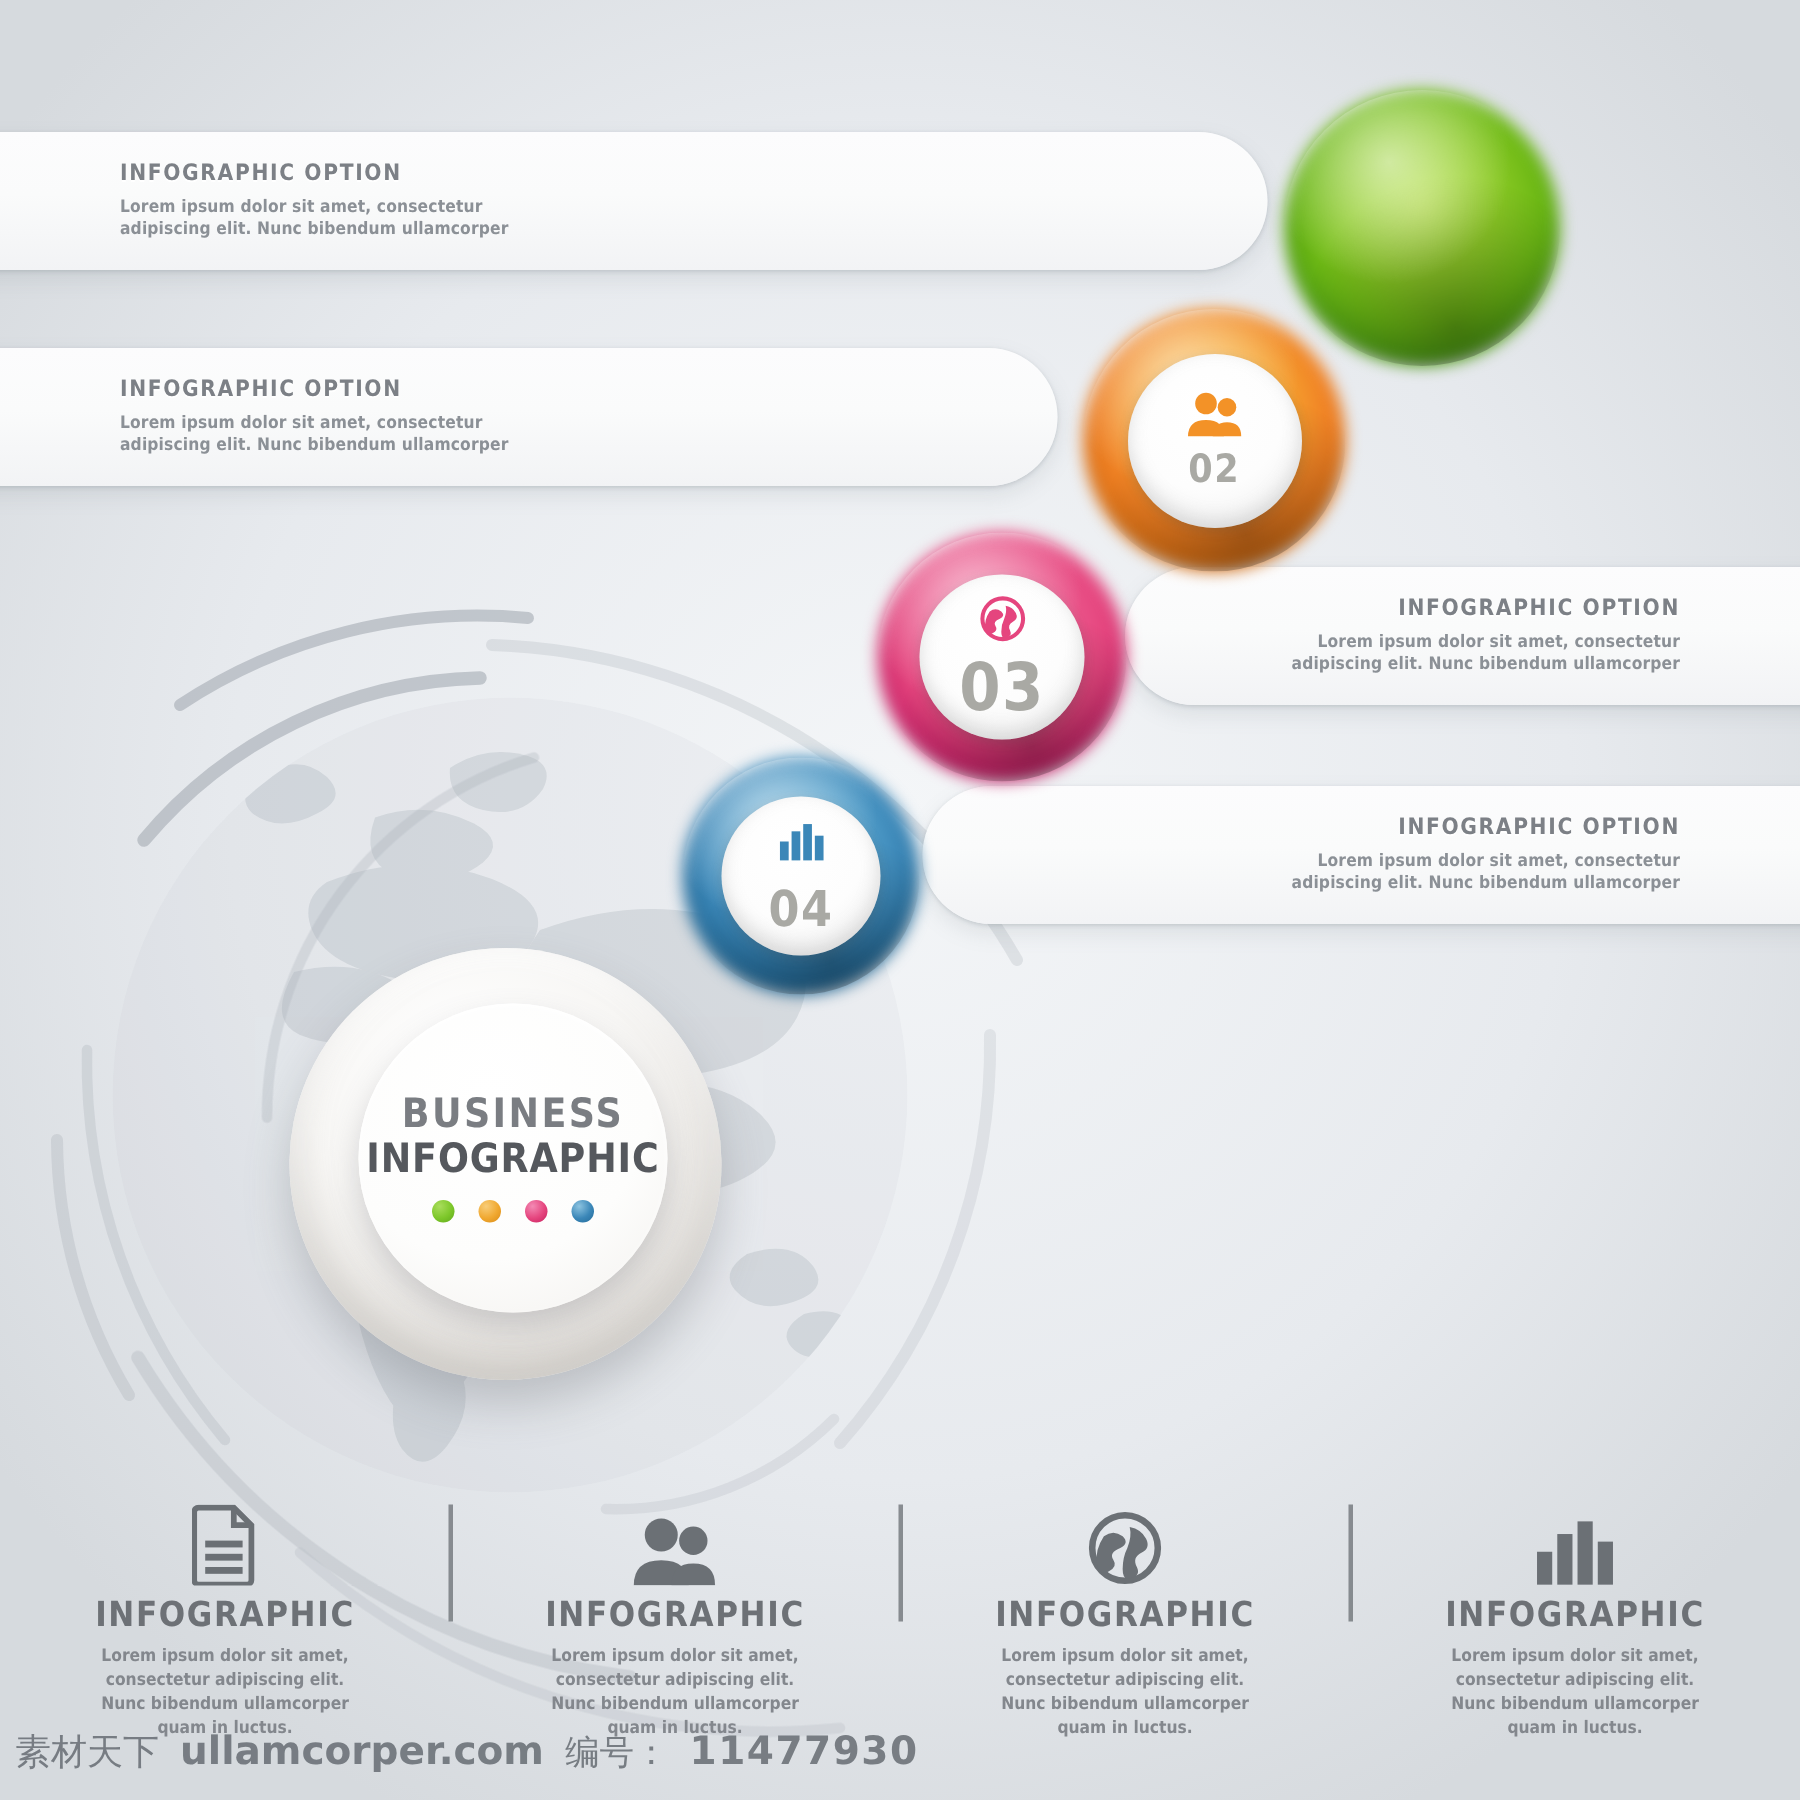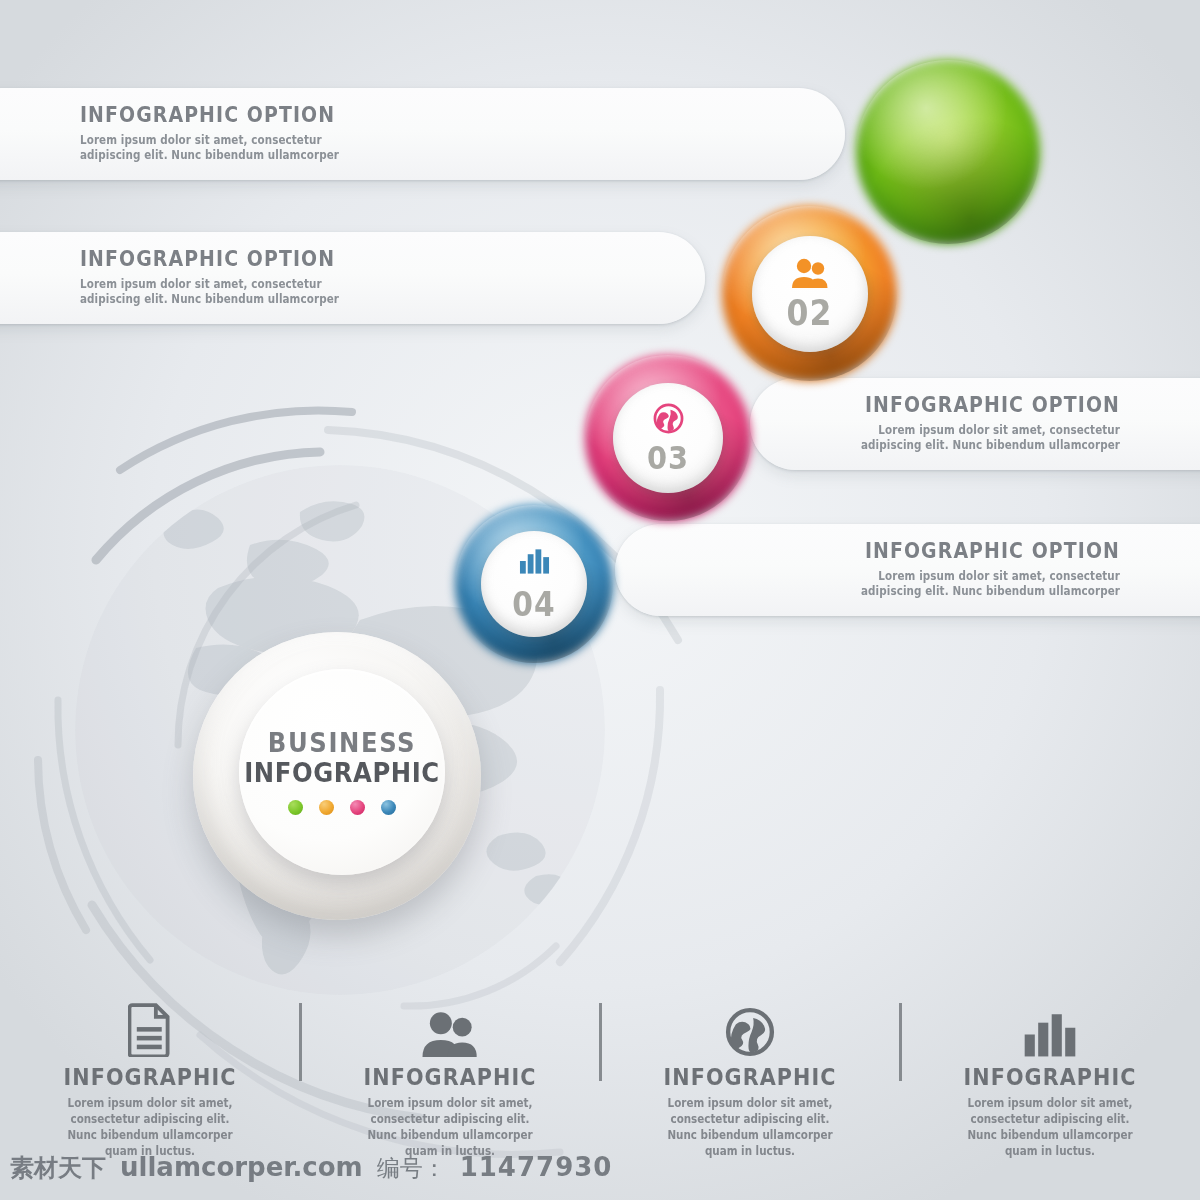--- a/index.html
+++ b/index.html
@@ -20,21 +20,21 @@
     position:absolute;height:92px;
     background:linear-gradient(180deg,#fcfcfd 0%,#fafbfb 45%,#f2f3f5 100%);
     box-shadow:0 1px 3px rgba(120,128,138,.28), 0 6px 14px rgba(120,128,138,.16);
     display:flex;flex-direction:column;justify-content:center;
     box-sizing:border-box;
   }
   .bar.left{ left:-40px; border-radius:0 46px 46px 0; padding-left:120px; align-items:flex-start;}
   .bar.right{ right:-40px; border-radius:46px 0 0 46px; padding-right:120px; align-items:flex-end; text-align:right;}
   .bar-title{
     font-family:"DejaVu Sans Condensed","Liberation Sans", sans-serif;
-    font-weight:bold;font-size:21px;letter-spacing:1.1px;color:#7c8086;
+    font-weight:bold;font-size:15px;letter-spacing:1.1px;color:#7c8086;
     line-height:1;margin-bottom:7px;
     text-shadow:0 1px 0 rgba(255,255,255,.9);
   }
   .bar-sub{
     font-family:"DejaVu Sans Condensed","Liberation Sans", sans-serif;
     font-size:11.5px;line-height:1.32;color:#8b9096;font-weight:bold;
     letter-spacing:.1px;max-width:300px;
   }
   .bar.right .bar-sub{max-width:300px;}
 
@@ -112,21 +112,21 @@
     text-align:center;margin-top:7px;width:186px;
   }
 
   
   #watermark{
     position:absolute;left:10px;top:1152px;z-index:20;
     display:flex;align-items:baseline;gap:14px;
     font-family:"DejaVu Sans","Liberation Sans",sans-serif;
     color:#6f757b;opacity:.92;
   }
-  #wm-brand{font-size:24px;font-weight:bold;letter-spacing:0px;}
+  #wm-brand{font-size:24px;font-weight:normal;letter-spacing:0px;}
   #wm-domain{font-size:26px;font-weight:bold;}
   #wm-label{font-size:23px;font-weight:normal;}
   #wm-code{font-size:26px;font-weight:bold;letter-spacing:1px;}
 </style>
 </head>
 <body>
 
 <div class="stage">
 
   <div id="bg-layer">
@@ -212,36 +212,36 @@
     <div class="glossy"></div>
     <div class="inner" style="width:116px;height:116px;">
       <span class="ring-icon">
         <svg width="38" height="30" viewBox="0 0 38 30">
           <circle cx="13" cy="8" r="7.2" fill="#F39227"></circle>
           <path d="M1 30 q0 -11 12 -11 q12 0 12 11 z" fill="#F39227"></path>
           <circle cx="27" cy="10.5" r="6.2" fill="#F39227"></circle>
           <path d="M17.5 30 q0 -9.5 9.5 -9.5 q9.5 0 9.5 9.5 z" fill="#F39227"></path>
         </svg>
       </span>
-      <span class="num" style="font-size:35px;margin-top:6px;text-align:right;">02</span>
+      <span class="num" style="font-size:26px;margin-top:6px;text-align:right;">02</span>
     </div>
   </div>
 
   <div class="ring" id="ring-03" style="left:585px;top:355px;width:166px;height:166px;">
     <div class="halo" style="background:radial-gradient(circle at 50% 40%, #f7a0c2 0%, #EC5A8E 32%, #E5457E 54%, #B4105A 80%, #930a48 100%);"></div>
     <div class="glossy"></div>
     <div class="inner" style="width:110px;height:110px;">
       <span class="ring-icon">
         <svg width="31" height="31" viewBox="0 0 32 32">
           <circle cx="16" cy="16" r="14" fill="none" stroke="#E5457E" stroke-width="2.8"></circle>
           <path d="M7 11 q4 -3 8 0 q3 3 -1 5 q-5 2 -3 5 q2 3 -2 5 q-4 2 -5 -3 q-1 -6 3 -12z" fill="#E5457E"></path>
           <path d="M18 7 q5 1 7 5 q2 4 -2 6 q-4 2 -2 6 q2 4 -3 5 q-3 1 -3 -4 q0 -5 2 -9 q2 -5 1 -9z" fill="#E5457E"></path>
         </svg>
       </span>
-      <span class="num" style="font-size:32px;margin-top:6px;">03</span>
+      <span class="num" style="font-size:44px;margin-top:6px;">03</span>
     </div>
   </div>
 
   <div class="ring" id="ring-04" style="left:455px;top:505px;width:158px;height:158px;">
     <div class="halo" style="background:radial-gradient(circle at 50% 40%, #9fd0ea 0%, #59A5CF 30%, #3B87B8 54%, #14557F 80%, #0e4366 100%);"></div>
     <div class="glossy"></div>
     <div class="inner" style="width:106px;height:106px;">
       <span class="ring-icon">
         <svg width="31" height="26" viewBox="0 0 32 26">
           <rect x="1" y="13" width="6" height="13" fill="#3B87B8"></rect>

